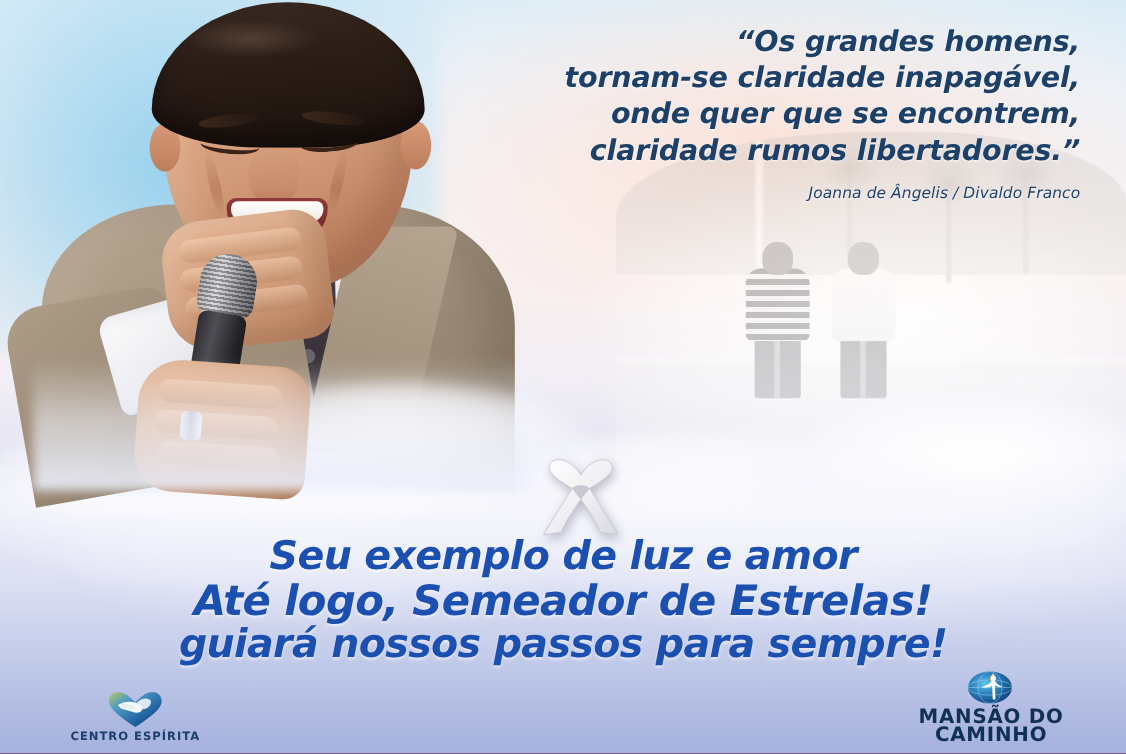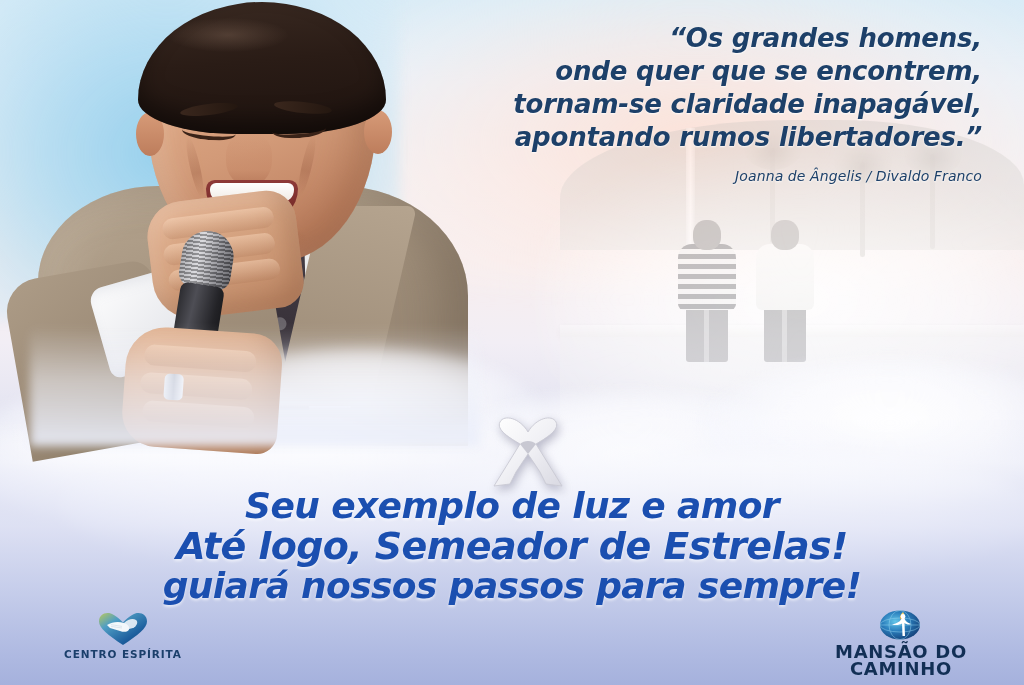--- a/index.html
+++ b/index.html
@@ -490,21 +490,21 @@
     white-space: nowrap;
     text-shadow: 0 2px 3px rgba(255,255,255,0.60);
   }
   .hl-1 { font-size: 38px; }
   .hl-2 { font-size: 36px; }
   .hl-3 { font-size: 36px; }
 
   
   .logo-left {
     position: absolute;
-    left: 8px; bottom: 24px;
+    left: 8px; bottom: 8px;
     width: 230px;
     text-align: center;
     z-index: 26;
   }
   .logo-right {
     position: absolute;
     right: 8px; bottom: 8px;
     width: 230px;
     text-align: center;
     z-index: 26;
@@ -616,23 +616,23 @@
     <div class="cloud" style="left:700px;  top:30px;  width:380px; height:140px;"></div>
     <div class="cloud" style="left:60px;   top:110px; width:500px; height:130px;"></div>
     <div class="cloud" style="left:520px;  top:120px; width:520px; height:130px;"></div>
     <div class="mist-streak" style="left:-60px; top:96px;  width:620px; height:40px;"></div>
     <div class="mist-streak" style="left:330px; top:140px; width:760px; height:36px;"></div>
   </div>
   <div class="mist-bottom"></div>
 
   <div class="quote-block">
     <div class="quote-line">“Os grandes homens,</div>
+    <div class="quote-line">tornam-se claridade inapagável,</div>
     <div class="quote-line">onde quer que se encontrem,</div>
-    <div class="quote-line">tornam-se claridade inapagável,</div>
-    <div class="quote-line">apontando rumos libertadores.”</div>
+    <div class="quote-line">claridade rumos libertadores.”</div>
     <div class="quote-author">Joanna de Ângelis / Divaldo Franco</div>
   </div>
 
   <div class="ribbon">
     <svg viewBox="0 0 96 80" width="96" height="80" aria-hidden="true">
       <defs>
         <linearGradient id="rg" x1="0" y1="0" x2="1" y2="1">
           <stop offset="0%" stop-color="#ffffff"></stop>
           <stop offset="48%" stop-color="#f1f1f5"></stop>
           <stop offset="100%" stop-color="#d9d9e2"></stop>

